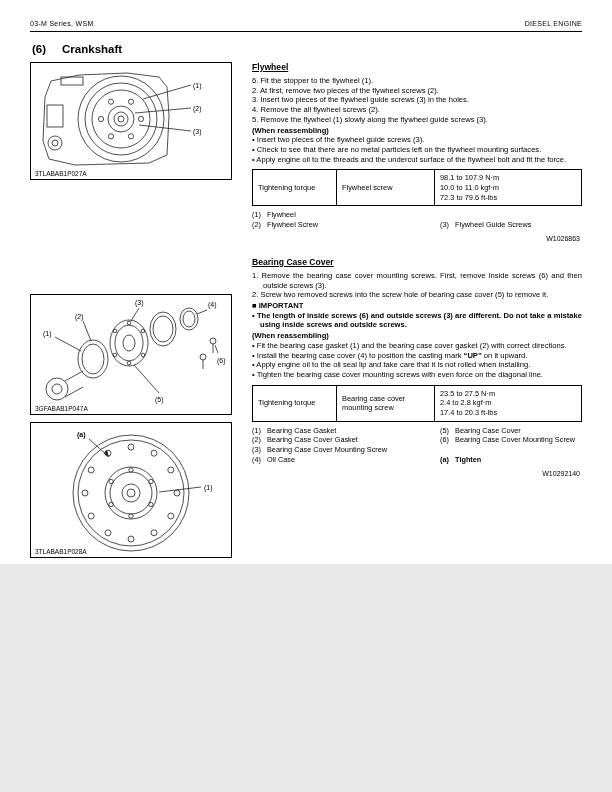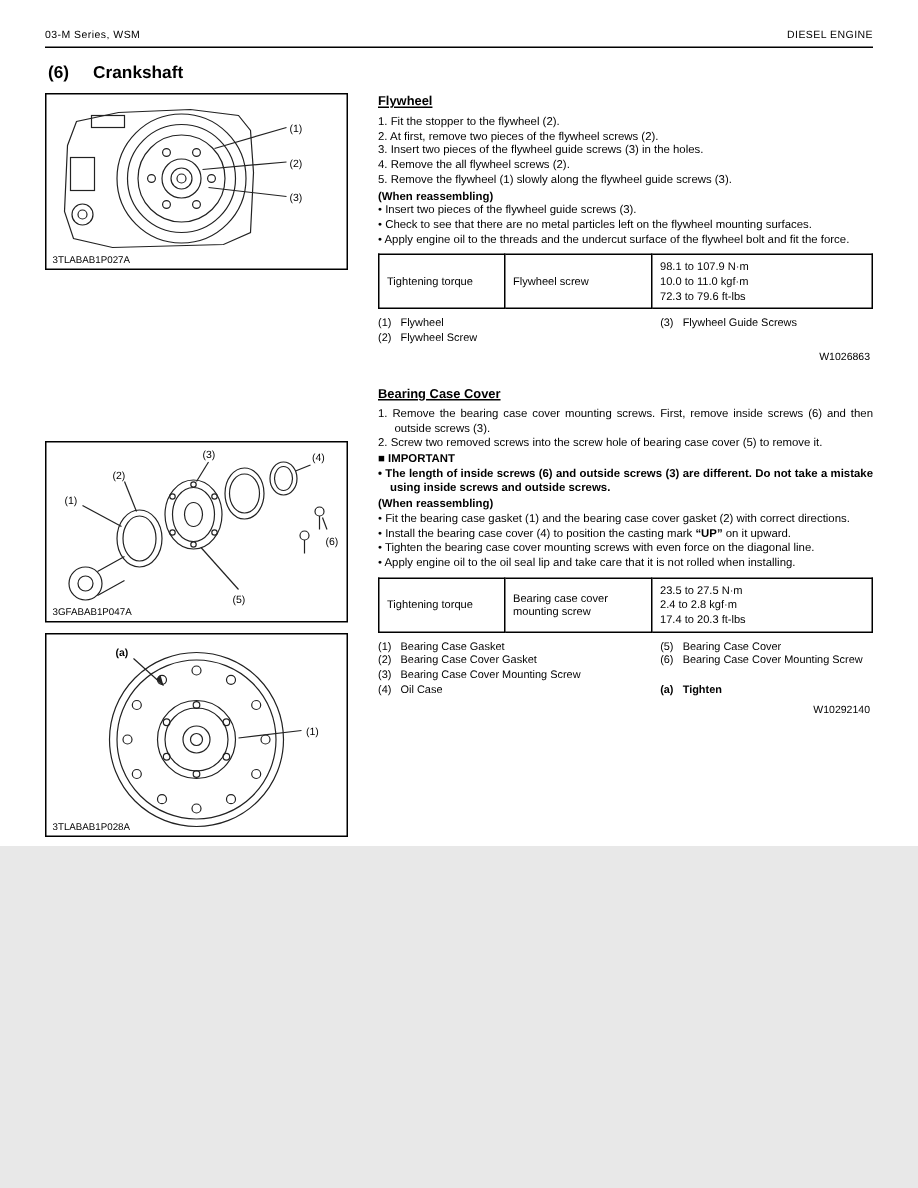--- a/index.html
+++ b/index.html
@@ -28,21 +28,21 @@
   .step { padding-left:11px; text-indent:-11px; text-align:justify; }
   .bullet { padding-left:8px; text-indent:-8px; text-align:justify; }
   .subhead { font-weight:bold; margin-top:1px; }
   .bold { font-weight:bold; }
 
   table.torque { width:100%; border-collapse:collapse; margin:5px 0 4px 0; }
   table.torque td { border:1px solid #000000; padding:3px 5px; font-size:7.4px; vertical-align:middle; line-height:1.3; }
   td.c1 { width:84px; }
   td.c2 { width:98px; }
 
-  .legend { display:flex; margin-top:2px; }
+  .legend { display:flex; margin-top:2px;align-items:flex-end; }
   .legend .lcol { width:57%; }
   .legend .rcol { width:43%; }
   .legend-item { padding-left:15px; text-indent:-15px; font-size:7.3px; line-height:1.34; }
   .legend-item .num { display:inline-block; width:15px; text-indent:0; }
   .legend-spacer { height:9.8px; }
 
   .ref { text-align:right; font-size:7px; margin:5px 2px 13px 0; }
 
   .footer-issued { position:absolute; right:32px; top:753px; font-size:7px; }
   .footer-page { position:absolute; left:0; right:16px; top:765px; text-align:center; font-size:8.5px; }
@@ -219,21 +219,21 @@
           </g>
         </svg>
         <div class="figcap">3TLABAB1P029A</div>
       </div>
 
     </div>
 
     <div class="textcol">
 
       <div class="sec-head">Flywheel</div>
-      <div class="step">1. Fit the stopper to the flywheel (2).</div>
+      <div class="step">6. Fit the stopper to the flywheel (1).</div>
       <div class="step">2. At first, remove two pieces of the flywheel screws (2).</div>
       <div class="step">3. Insert two pieces of the flywheel guide screws (3) in the holes.</div>
       <div class="step">4. Remove the all flywheel screws (2).</div>
       <div class="step">5. Remove the flywheel (1) slowly along the flywheel guide screws (3).</div>
 
       <div class="subhead">(When reassembling)</div>
       <div class="bullet">• Insert two pieces of the flywheel guide screws (3).</div>
       <div class="bullet">• Check to see that there are no metal particles left on the flywheel mounting surfaces.</div>
       <div class="bullet">• Apply engine oil to the threads and the undercut surface of the flywheel bolt and fit the force.</div>
 
@@ -266,22 +266,22 @@
       <div class="sec-head second">Bearing Case Cover</div>
       <div class="step">1. Remove the bearing case cover mounting screws.  First, remove inside screws (6) and then outside screws (3).</div>
       <div class="step">2. Screw two removed screws into the screw hole of bearing case cover (5) to remove it.</div>
 
       <div class="subhead">■ IMPORTANT</div>
       <div class="bullet bold">• The length of inside screws (6) and outside screws (3) are different.  Do not take a mistake using inside screws and outside screws.</div>
 
       <div class="subhead">(When reassembling)</div>
       <div class="bullet">• Fit the bearing case gasket (1) and the bearing case cover gasket (2) with correct directions.</div>
       <div class="bullet"><span>• Install the bearing case cover (4) to position the casting mark </span><span class="bold">“UP”</span><span> on it upward.</span></div>
+      <div class="bullet">• Apply engine oil to the oil seal lip and take care that it is not rolled when installing.</div>
       <div class="bullet">• Tighten the bearing case cover mounting screws with even force on the diagonal line.</div>
-      <div class="bullet">• Apply engine oil to the oil seal lip and take care that it is not rolled when installing.</div>
 
       <table class="torque">
         <tbody>
             <tr>
           <td class="c1">Tightening torque</td>
           <td class="c2">Bearing case cover mounting screw</td>
           <td class="c3">
             <div>23.5 to 27.5 N·m</div>
             <div>2.4 to 2.8 kgf·m</div>
             <div>17.4 to 20.3 ft-lbs</div>

